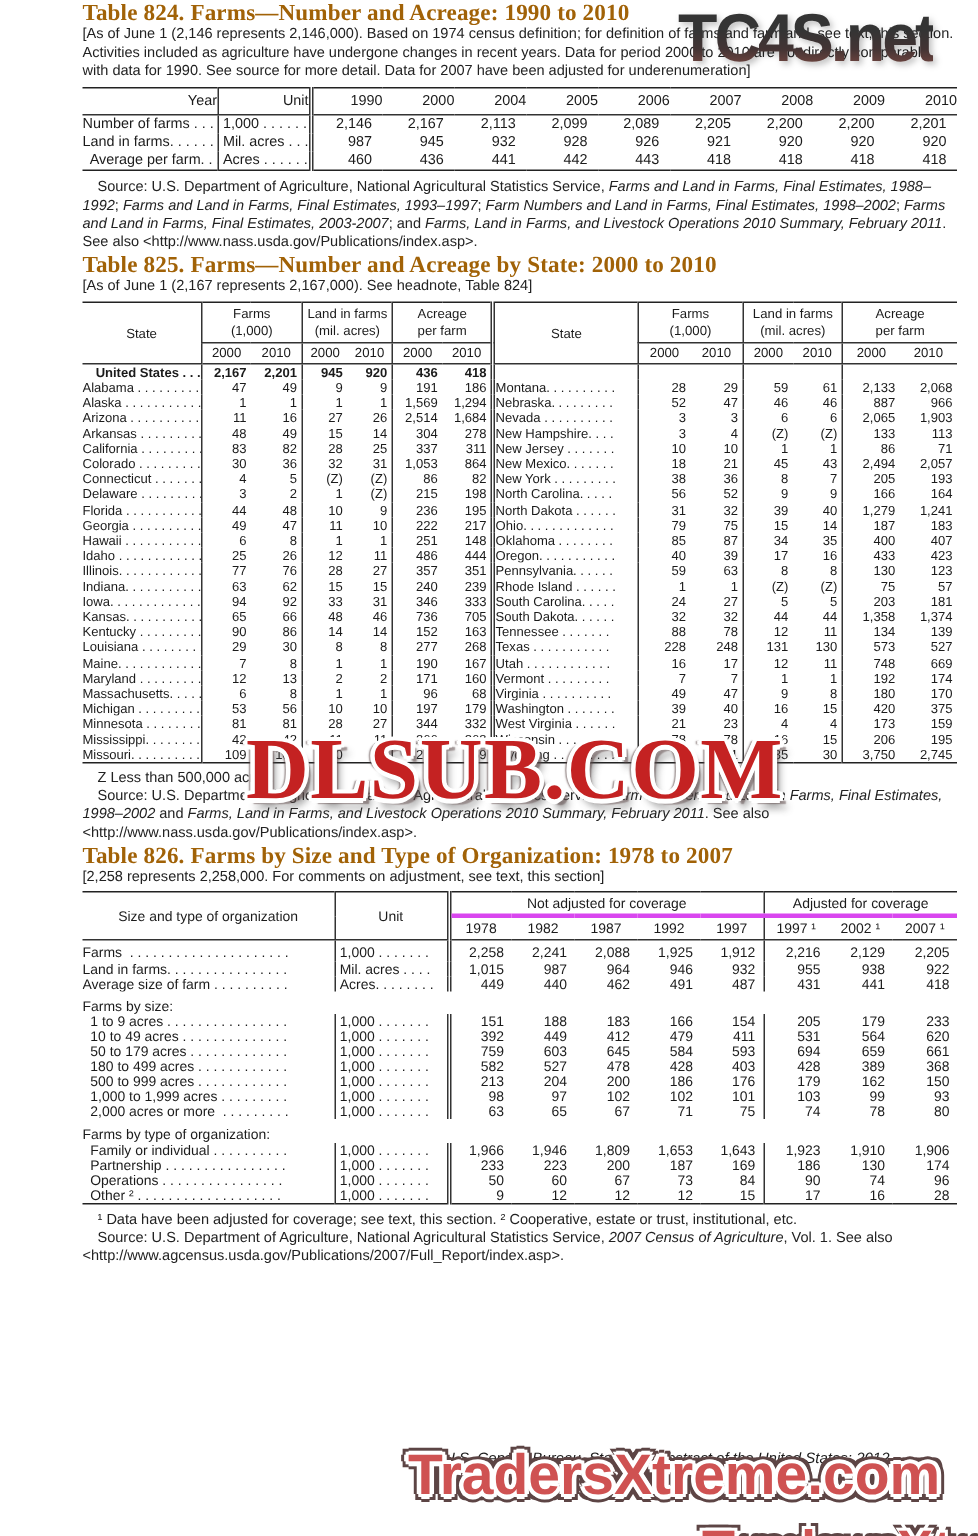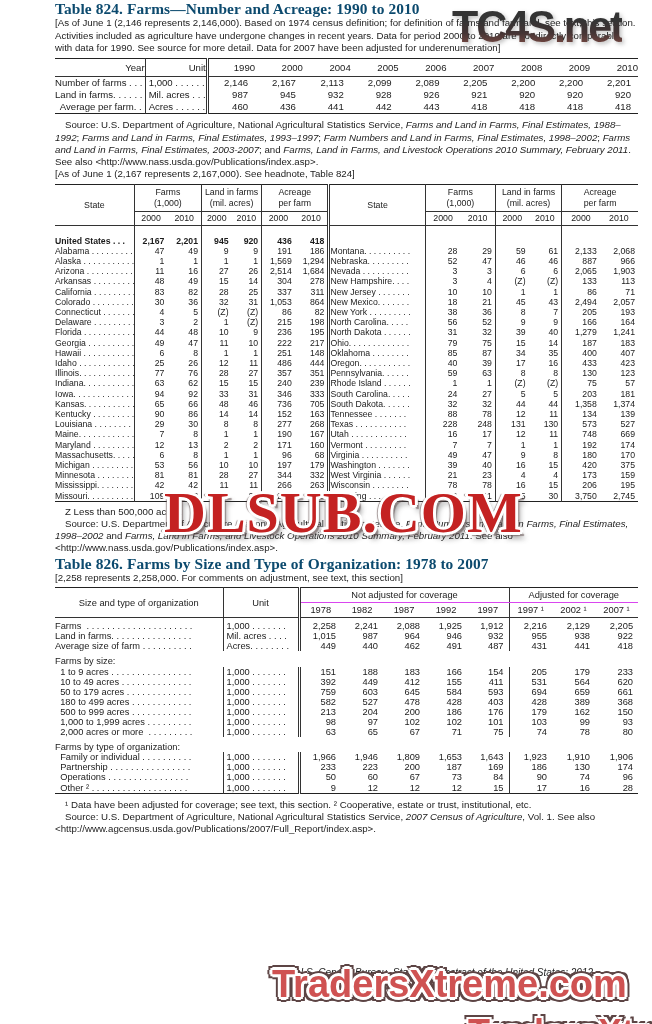--- a/index.html
+++ b/index.html
@@ -1,21 +1,21 @@
 <!DOCTYPE html>
 <html><head>
 <meta charset="utf-8">
 <style>
   html,body{margin:0;padding:0;}
   .page{position:relative;width:652px;height:1024px;background:#ffffff;overflow:hidden;
         font-family:"Liberation Sans", sans-serif;color:#1b1b1b;}
   .content{padding:0 14px 0 55px;width:583px;}
 
   h1.tbl-title{font-family:"Liberation Serif", serif;font-weight:bold;font-size:15.4px;
-        line-height:1.12;margin:0;letter-spacing:.1px;color:#0c4a6e;}
+        line-height:1.12;margin:0;letter-spacing:.1px;color:#a16207;}
   .t824-title{margin-top:34px;margin-bottom:5px;}
   .t825-title{margin-top:13px;margin-bottom:5px;}
   .t826-title{margin-top:46px;margin-bottom:5px;}
   p.headnote{font-size:9.7px;line-height:12.3px;margin:0;color:#222;}
   p.note{font-size:9.7px;line-height:12.2px;margin:0;color:#222;text-indent:10px;}
 
   table{border-collapse:collapse;table-layout:fixed;width:583px;
         border-top:1.7px solid #222;border-bottom:1.5px solid #222;margin:0;}
   th,td{padding:0;font-weight:normal;overflow:hidden;}
   th{text-align:center;vertical-align:middle;}
@@ -33,26 +33,26 @@
   #t824 td.num{padding-right:7px;}
 
   
   #t825{margin-top:3px;}
   #t825 th{font-size:8.8px;}
   #t825 th.grp{white-space:pre-line;line-height:10.5px;height:26px;border-bottom:1px solid #333;}
   #t825 th.statehead{border-bottom:1px solid #333;}
   #t825 tr.years th{height:13px;border-bottom:1px solid #333;}
   #t825 td{font-size:8.7px;line-height:10.2px;}
   #t825 td.num{padding-right:3px;}
-  #t825 tbody tr:first-child td{padding-top:10px;}
+  #t825 tbody tr:first-child td{padding-top:0;text-align:right;}
 
   
   #t826{margin-top:3px;}
   #t826 th{font-size:9.3px;}
-  #t826 th.grp{height:14px;border-bottom:1px solid #d946ef;}
+  #t826 th.grp{height:14px;border-bottom:3px solid #d946ef;}
   #t826 th.bighead{border-bottom:1px solid #333;}
   #t826 tr.years th{height:14px;border-bottom:1px solid #333;}
   #t826 td{font-size:9.3px;line-height:10.1px;}
   #t826 tr.sec td{padding-top:5px;margin-top:35px;}
   #t826 tbody tr:first-child td{padding-top:3px;}
 
   .footer-row{margin-top:9px;font-size:12.8px;color:#1b1b1b;}
   .footer-row .pgnum{margin-right:12px;}
   .footer-right{position:absolute;top:967px;left:296px;font-size:10px;color:#1d1d1d;font-style:italic;}
 
@@ -145,20 +145,21 @@
             <td class="num">443</td>
             <td class="num">418</td>
             <td class="num">418</td>
             <td class="num">418</td>
             <td class="num">418</td>
           </tr>
         </tbody>
     </table>
     <p class="note" style="margin-top:5px"><span>Source: U.S. Department of Agriculture, National Agricultural Statistics Service, </span><i>Farms and Land in Farms, Final Estimates, 1988–1992</i><span>; </span><i>Farms and Land in Farms, Final Estimates, 1993–1997</i><span>; </span><i>Farm Numbers and Land in Farms, Final Estimates, 1998–2002</i><span>; </span><i>Farms and Land in Farms, Final Estimates, 2003-2007</i><span>; and </span><i>Farms, Land in Farms, and Livestock Operations 2010 Summary, February 2011</i><span>. See also &lt;http://www.nass.usda.gov/Publications/index.asp&gt;.</span></p>
 
+    <h1 class="tbl-title t825-title">Table 825. Farms—Number and Acreage by State: 2000 to 2010</h1>
     <p class="headnote">[As of June 1 (2,167 represents 2,167,000). See headnote, Table 824]</p>
     <table id="t825">
       <colgroup>
         <col style="width:79px">
         <col style="width:33px">
           <col style="width:34px">
         <col style="width:30px">
           <col style="width:30px">
         <col style="width:33px">
           <col style="width:34px">
@@ -702,21 +703,21 @@
             <td class="num bl">205</td>
             <td class="num">179</td>
             <td class="num">233</td>
           </tr>
           <tr>
             <td class="lbl">  10 to 49 acres . . . . . . . . . . . . . .</td>
             <td class="unit bl">1,000 . . . . . . .</td>
             <td class="num bld">392</td>
             <td class="num">449</td>
             <td class="num">412</td>
-            <td class="num">155</td>
+            <td class="num">479</td>
             <td class="num">411</td>
             <td class="num bl">531</td>
             <td class="num">564</td>
             <td class="num">620</td>
           </tr>
           <tr>
             <td class="lbl">  50 to 179 acres . . . . . . . . . . . . .</td>
             <td class="unit bl">1,000 . . . . . . .</td>
             <td class="num bld">759</td>
             <td class="num">603</td>

